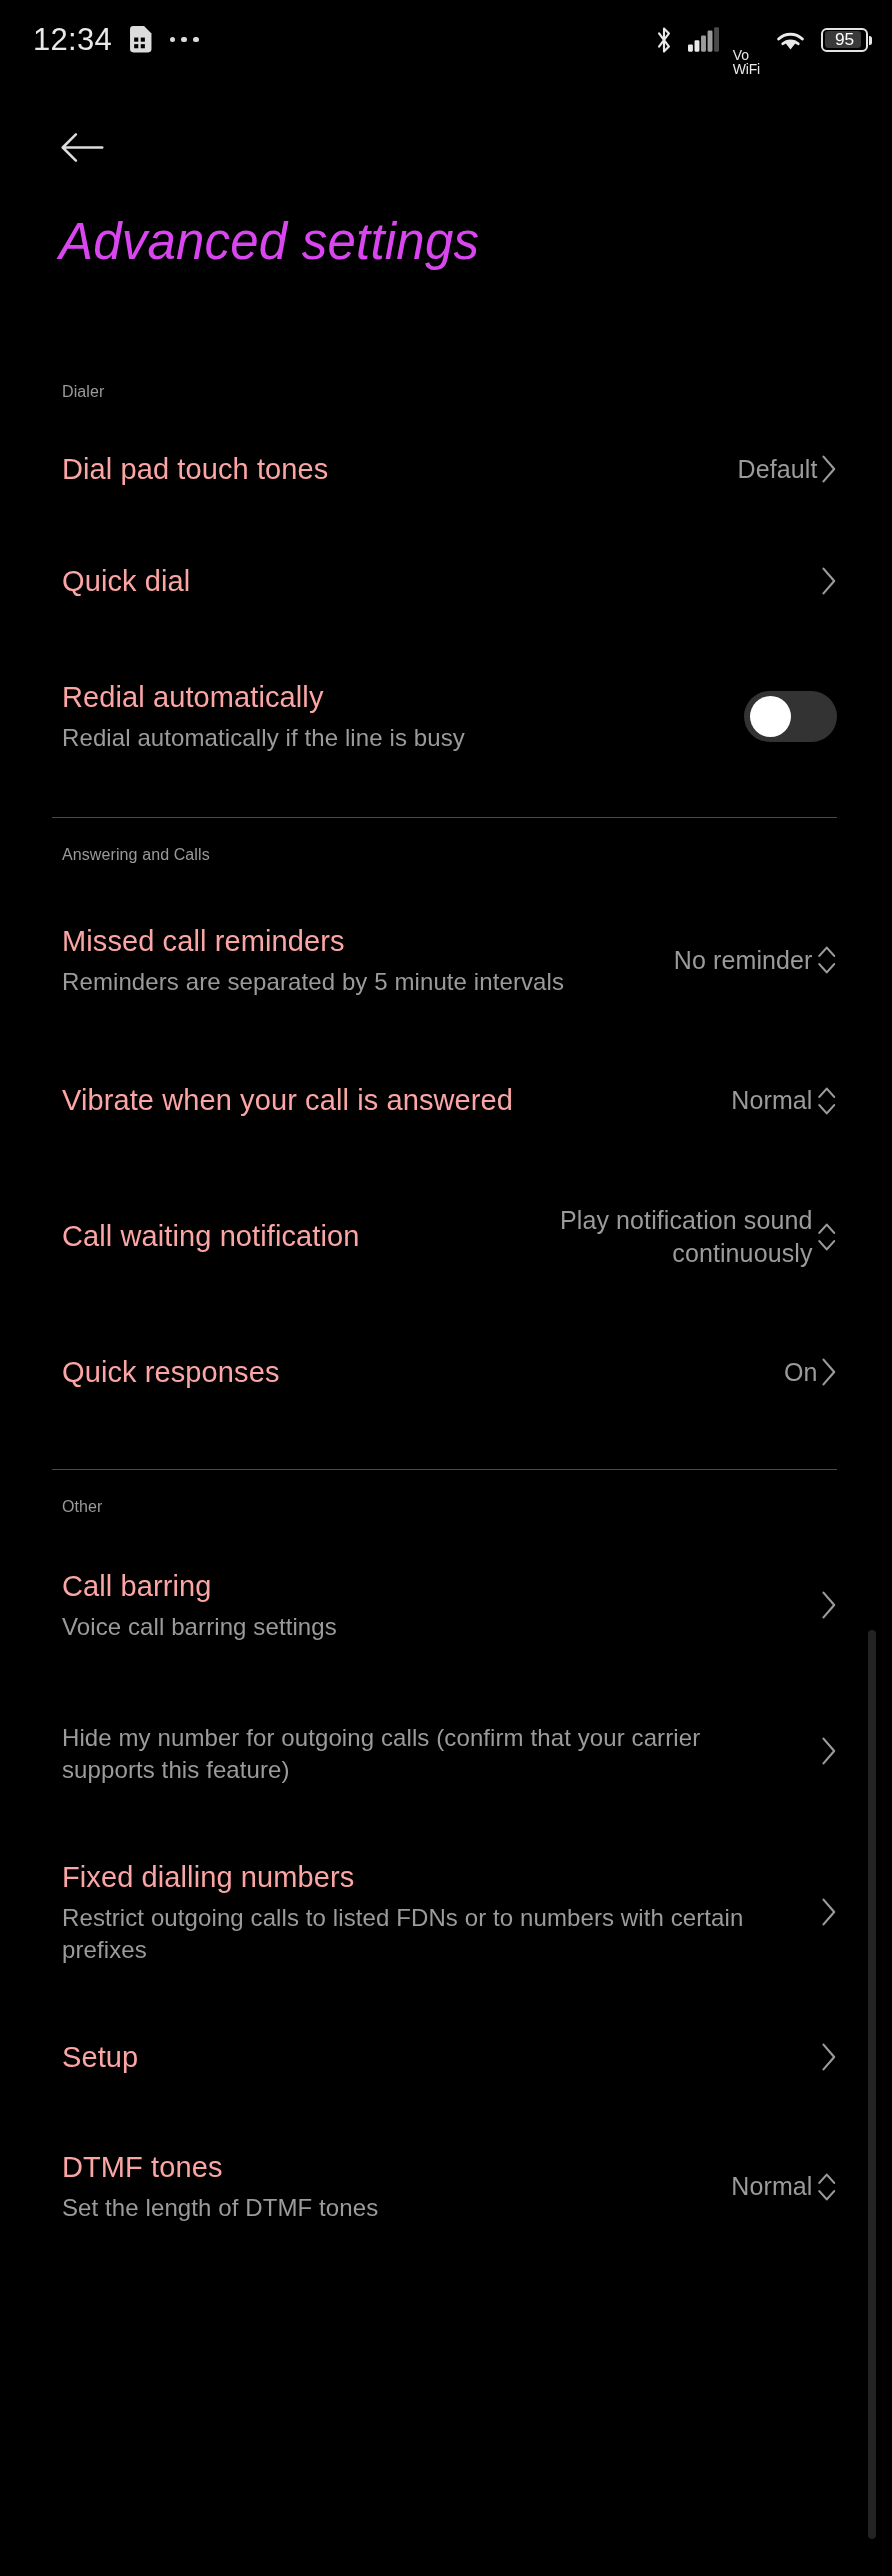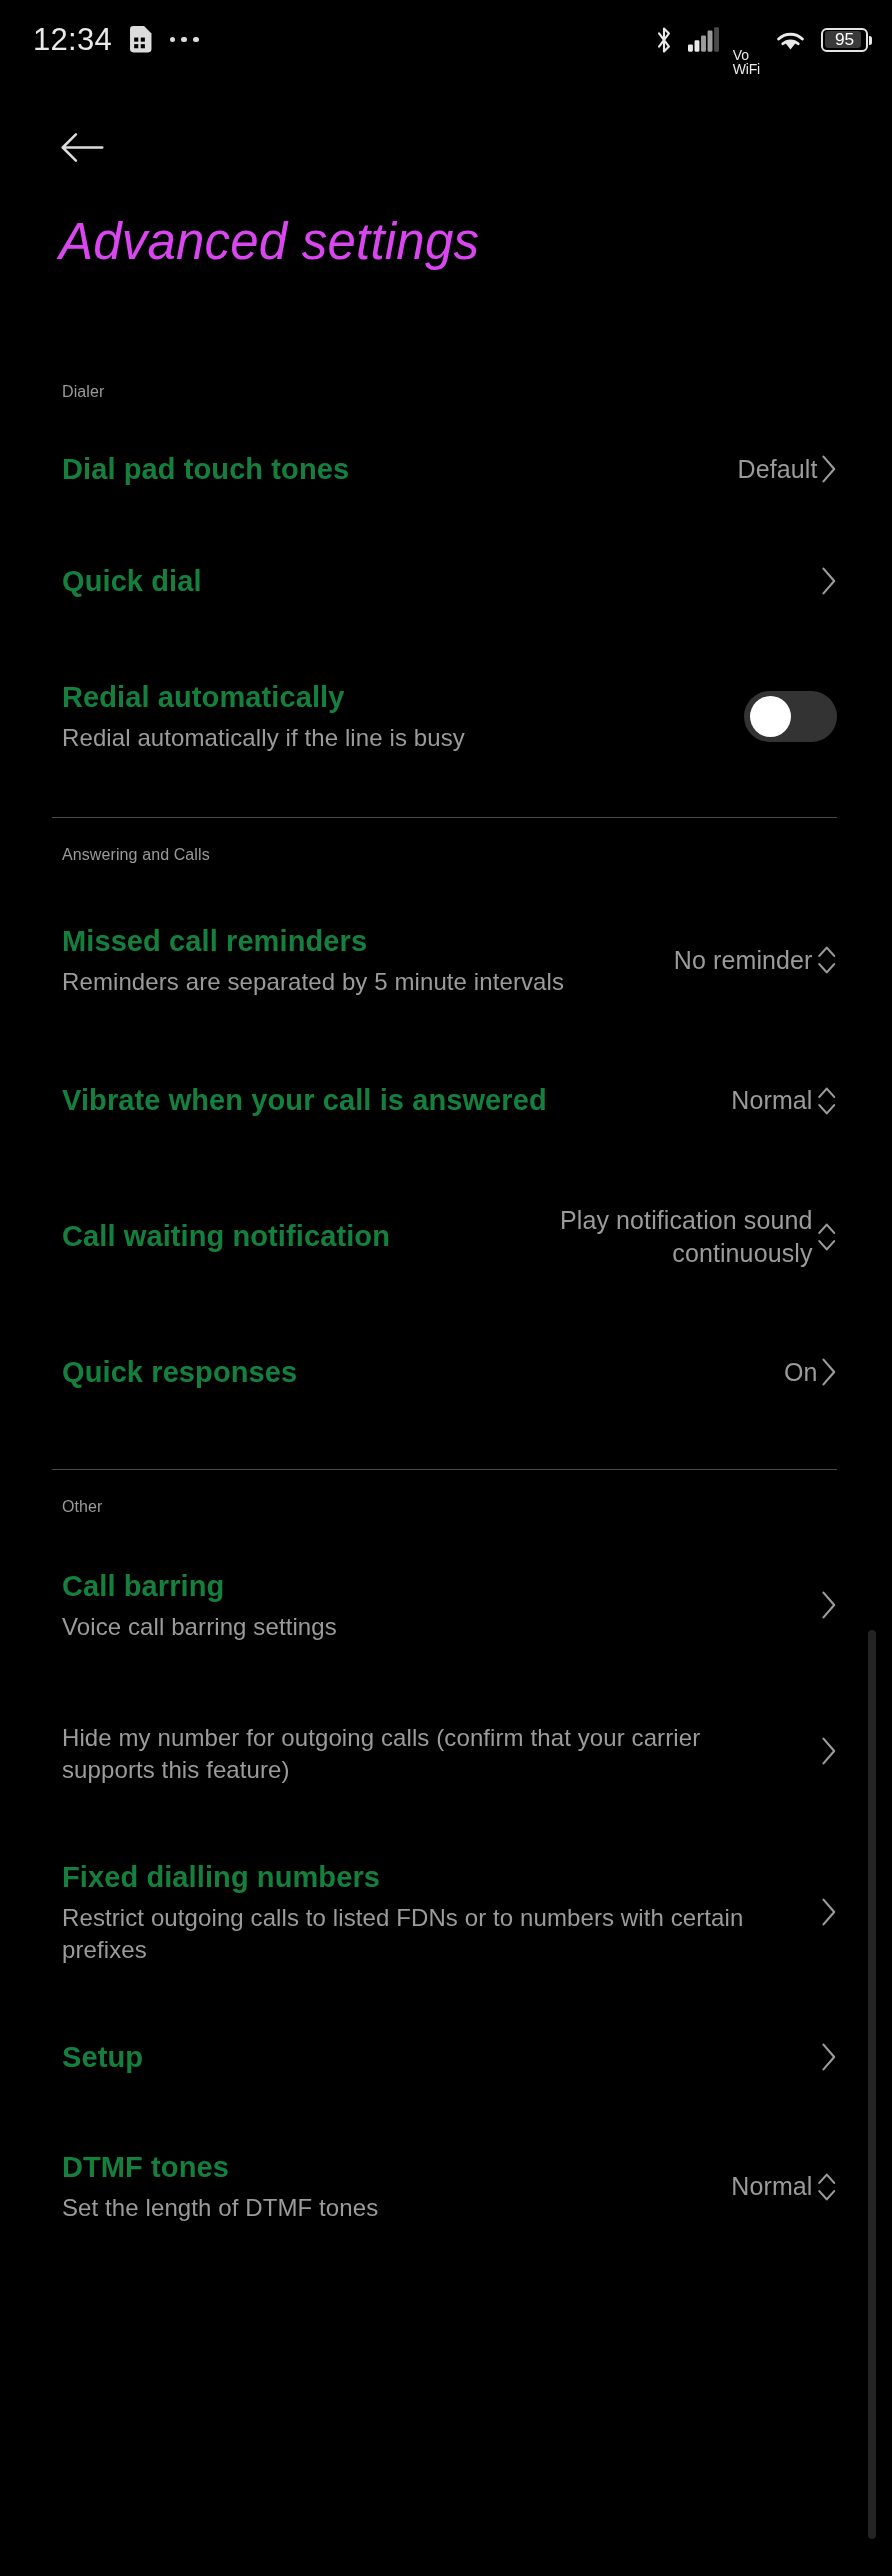--- a/index.html
+++ b/index.html
@@ -125,22 +125,22 @@
     padding: 0 55px 0 62px;
     min-height: 93px;
   }
   .row-text {
     flex: 1 1 auto;
     min-width: 0;
     padding: 8.3px 0;
   }
   .row-title {
     font-size: 29px;
-    font-weight: bold;
-    color: #15803d;
+    font-weight: normal;
+    color: #fca5a5;
     line-height: 1.26;
     letter-spacing: 0.1px;
   }
   .row-sub {
     font-size: 24px;
     color: #9b9b9b;
     line-height: 1.32;
     margin-top: 6.6px;
     letter-spacing: 0.1px;
   }

